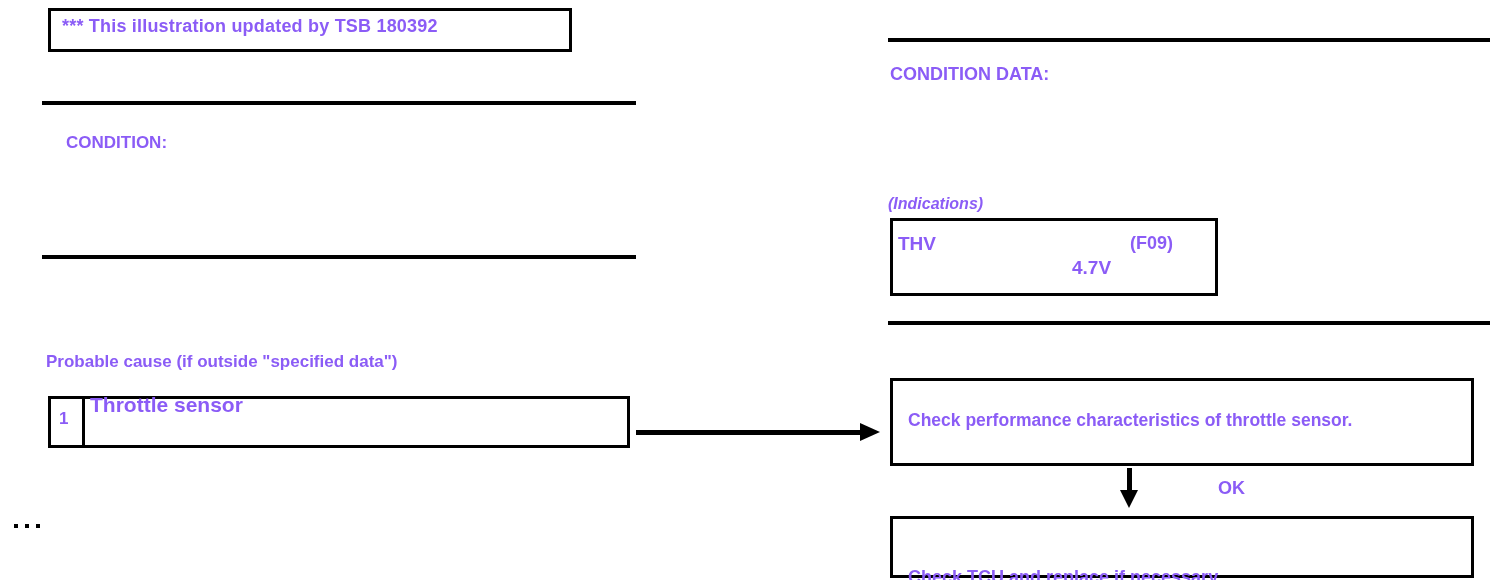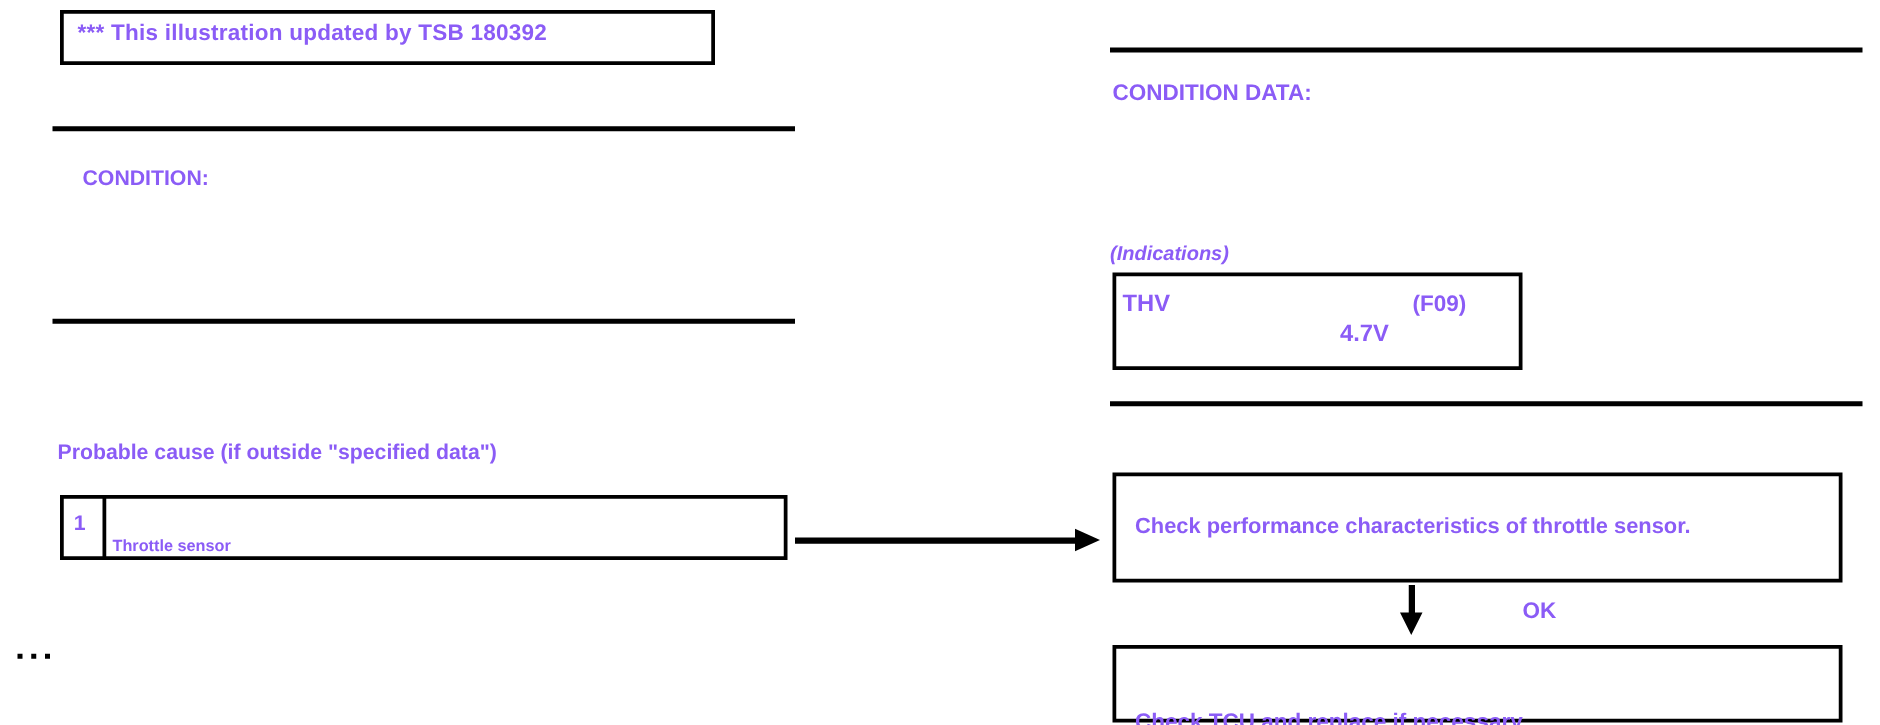--- a/index.html
+++ b/index.html
@@ -77,22 +77,22 @@
   #cause-divider {
     left: 82px; top: 396px;
     width: 3px; height: 52px;
     background: #000;
   }
   #cause-num {
     left: 59px; top: 410px;
     font-size: 17px;
   }
   #cause-label {
-    left: 90px; top: 430px;
-    font-size: 13px;
+    left: 90px; top: 394px;
+    font-size: 21px;
     font-weight: bold;
   }
 
   
   #artifact { left: 14px; top: 516px; }
   #artifact i {
     display: inline-block;
     width: 4px; height: 4px;
     background: #000;
     margin-right: 7px;

